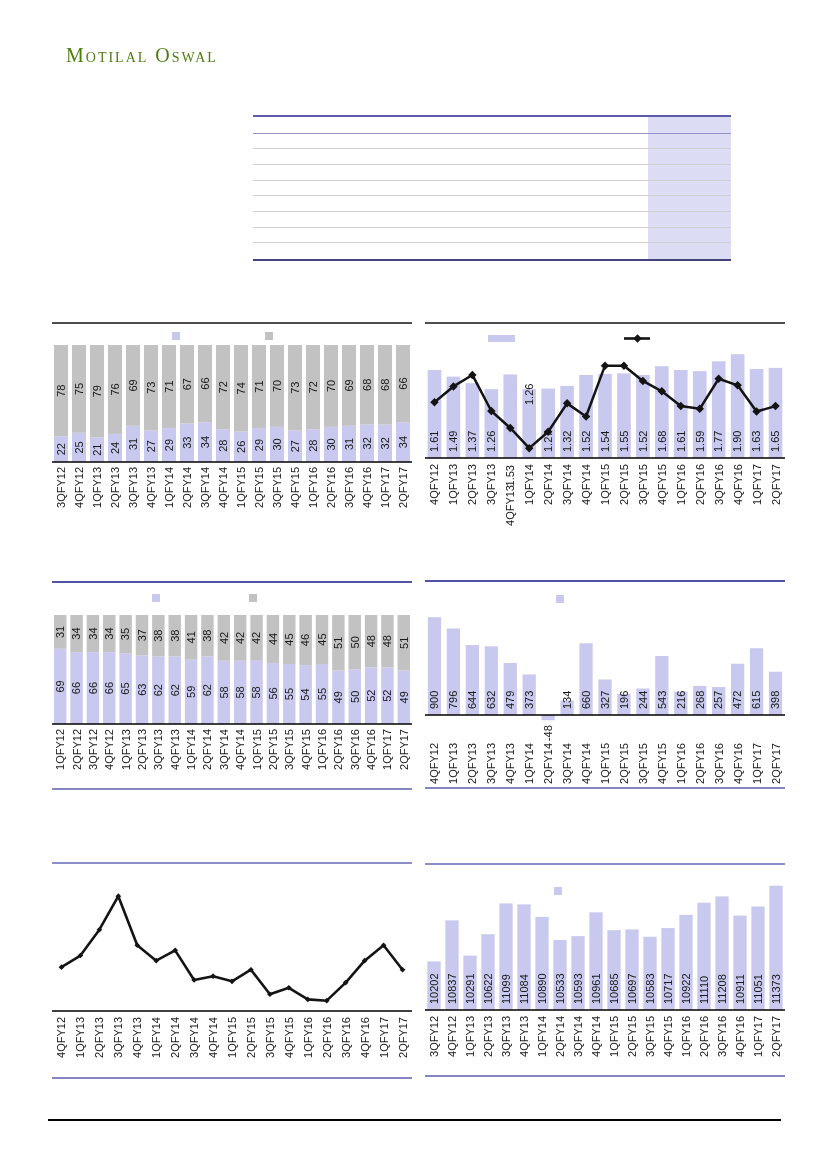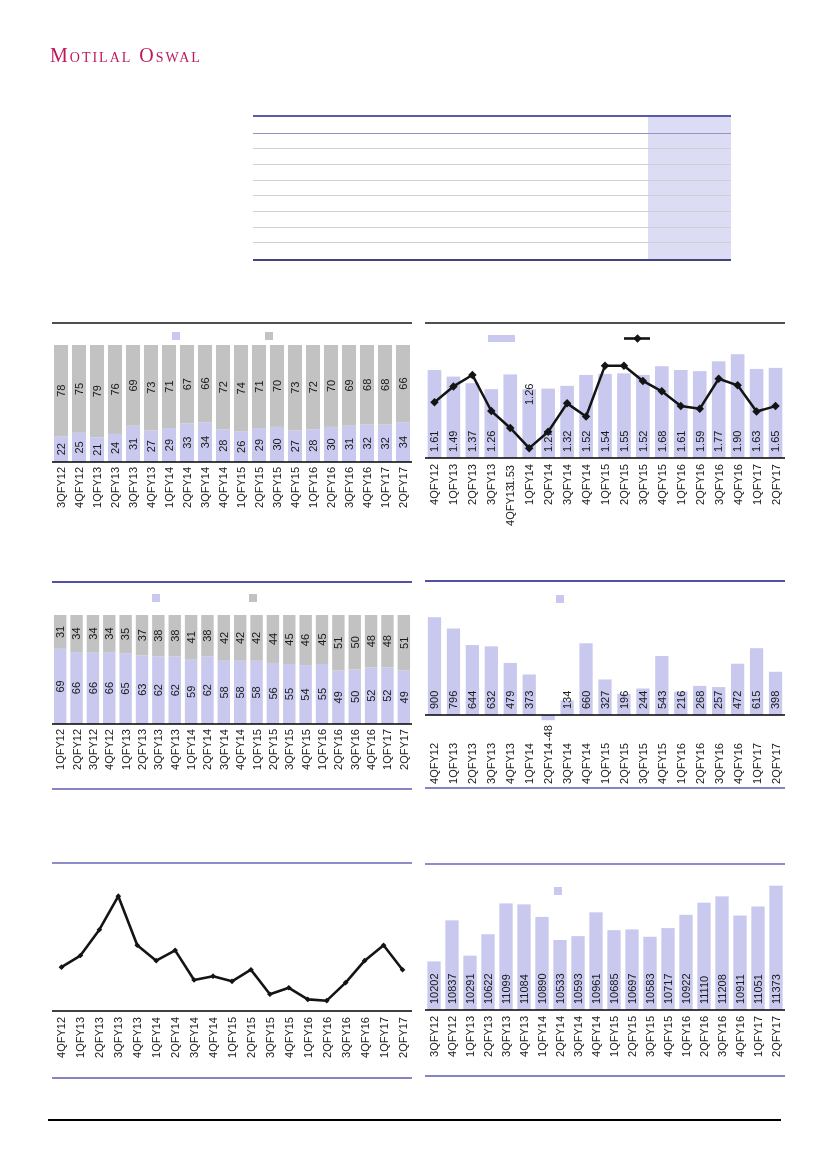--- a/index.html
+++ b/index.html
@@ -1,20 +1,20 @@
 <!DOCTYPE html>
 <html><head>
 <meta charset="utf-8">
 <style>
   html,body{margin:0;padding:0;background:#e8e8e8;}
   #page{position:relative;width:827px;height:1169px;background:#ffffff;margin:0 auto;overflow:hidden;
         font-family:"Liberation Sans",sans-serif;}
   
-  #brand{position:absolute;left:50px;top:44px;font-family:"Liberation Serif",serif;
-         font-variant:small-caps;font-size:20px;letter-spacing:2px;color:#be185d;}
+  #brand{position:absolute;left:66px;top:44px;font-family:"Liberation Serif",serif;
+         font-variant:small-caps;font-size:20px;letter-spacing:2px;color:#4d7c0f;}
   
   #summary-table{position:absolute;left:253px;top:115px;width:478px;height:146px;
                  border-top:2px solid #5b5bab;border-bottom:2px solid #44447a;box-sizing:border-box;}
   #summary-table .shade{position:absolute;top:0;right:0;bottom:0;width:83px;background:#dcdcf5;}
   #summary-table .rows{position:relative;height:100%;overflow:hidden;}
   .trow{display:flex;height:15.7px;border-bottom:1px solid #d0d0d0;box-sizing:border-box;position:relative;}
   .trow.thead{height:16.5px;border-bottom:1.5px solid #9393c7;}
   .trow:last-child{border-bottom:none;}
   .tcell{height:100%;}
   .tcell.c0{width:259px;}

